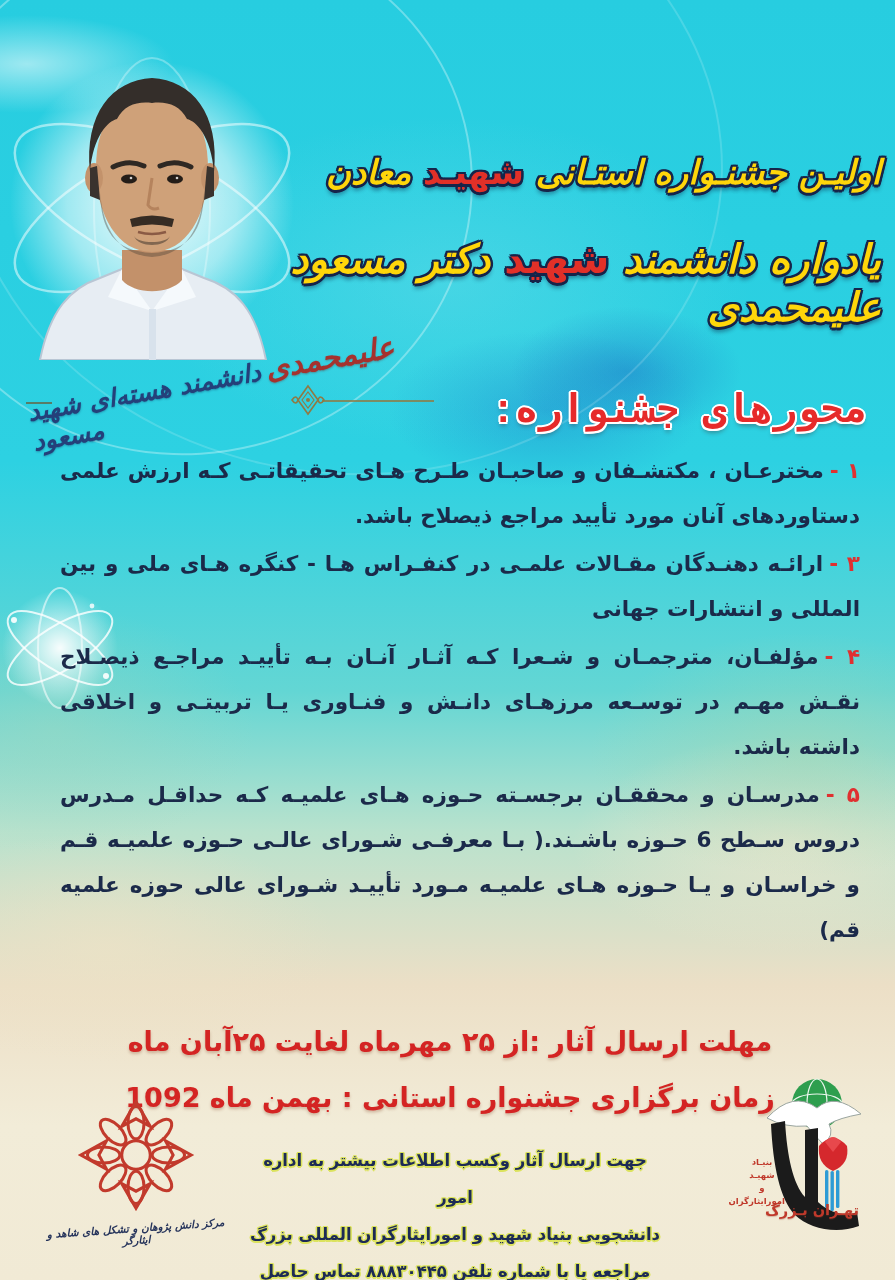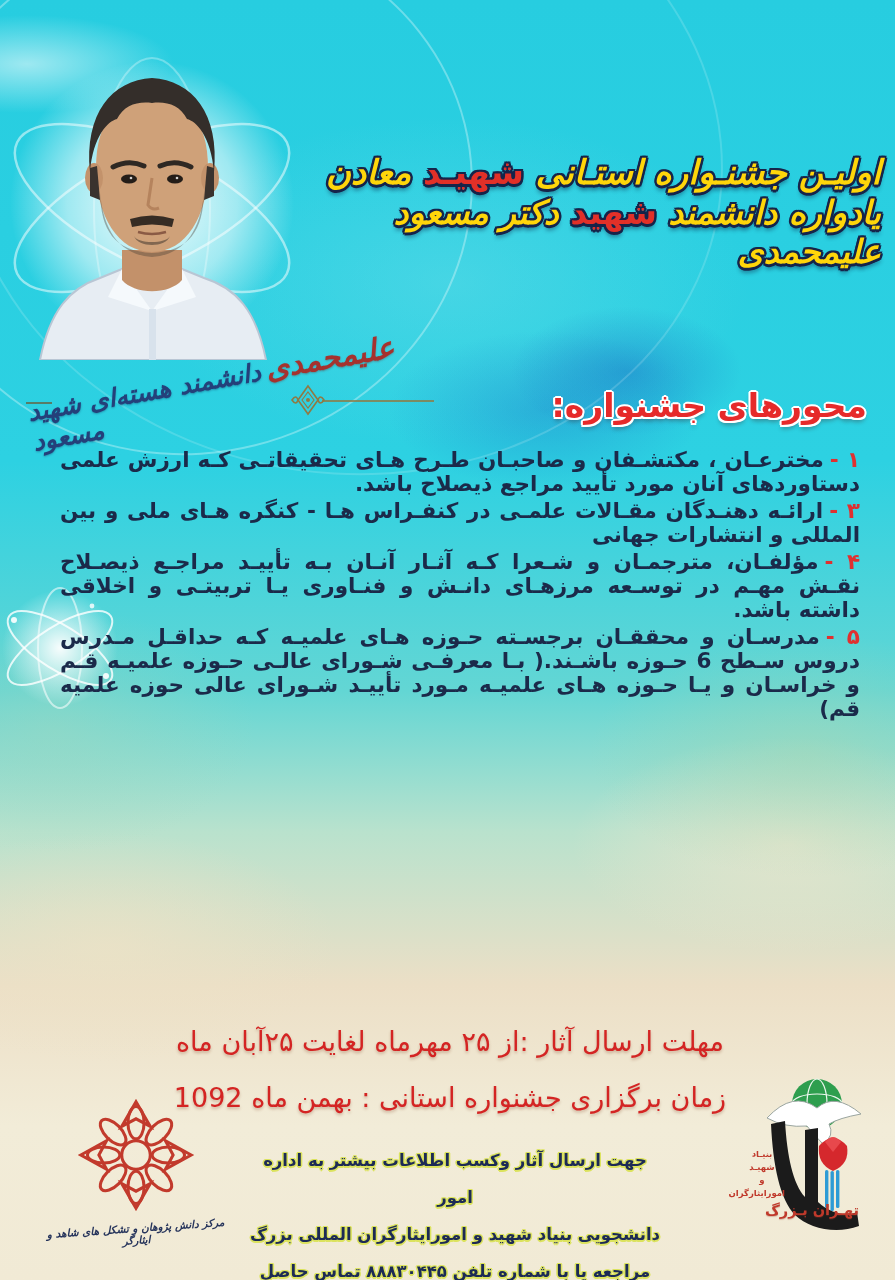--- a/index.html
+++ b/index.html
@@ -21,61 +21,61 @@
   .orbit.o1{left:-90px;top:-70px;width:560px;height:520px;transform:rotate(-14deg);}
   .orbit.o2{left:-40px;top:-170px;width:760px;height:640px;opacity:.5;transform:rotate(8deg);}
 
   .abs{position:absolute;}
   
   .title-block{position:absolute;top:152px;left:280px;right:14px;text-align:right;direction:rtl;}
   .title-line{font-weight:bold;font-size:34px;line-height:1.2;letter-spacing:0;
     text-shadow:2.5px 0 0 #16244a,-2.5px 0 0 #16244a,0 2.5px 0 #16244a,0 -2.5px 0 #16244a,
       1.8px 1.8px 0 #16244a,-1.8px 1.8px 0 #16244a,1.8px -1.8px 0 #16244a,-1.8px -1.8px 0 #16244a,
       0 5px 4px rgba(10,25,60,.45);}
-  .title-line.t2{font-size:33px;}
+  .title-line.t2{margin-top:42px;font-size:40px;}
   .yel{color:#ffd60a;font-style:italic;} .redw{color:#e23028;}
 
   
   .signature{position:absolute;left:26px;top:332px;width:390px;direction:rtl;text-align:left;
     transform:rotate(-10deg);transform-origin:90% 60%;
     font-family:"DejaVu Serif",serif;font-style:italic;font-weight:bold;}
   .sig-main{color:#24407a;font-size:25px;text-shadow:0 1px 2px rgba(20,40,90,.35);}
   .sig-accent{color:#a5322e;font-size:30px;text-shadow:0 1px 2px rgba(120,30,30,.35);}
   .orn-line{position:absolute;left:322px;top:400px;width:112px;height:2px;background:#8f7a44;opacity:.8;}
   .orn-dash{position:absolute;left:26px;top:402px;width:26px;height:2px;background:#6b5a33;opacity:.7;}
 
   
-  .heading{position:absolute;top:386px;right:28px;direction:rtl;color:#e62a2a;font-weight:bold;font-size:33px;
+  .heading{position:absolute;top:386px;right:28px;direction:rtl;color:#e62a2a;font-weight:bold;font-size:39px;
     text-shadow:2px 0 0 #fff,-2px 0 0 #fff,0 2px 0 #fff,0 -2px 0 #fff,
       1.5px 1.5px 0 #fff,-1.5px 1.5px 0 #fff,1.5px -1.5px 0 #fff,-1.5px -1.5px 0 #fff,
-      0 4px 4px rgba(60,20,20,.35);}
+      0 4px 4px rgba(60,20,20,.35);font-family:Liberation Mono, monospace;}
 
   
   .list{position:absolute;top:448px;left:60px;width:800px;direction:rtl;color:#1b2a4a;
-    font-weight:bold;font-size:21.5px;line-height:24px;text-align:justify;text-align-last:right;}
+    font-weight:bold;font-size:21.5px;line-height:45px;text-align:justify;text-align-last:right;}
   .list .item{margin-bottom:3px;}
   .list .num{color:#e03030;margin-left:6px;}
 
   
   .deadline{position:absolute;left:55px;width:790px;direction:rtl;text-align:center;color:#d42423;
-    font-weight:normal;font-size:27px;text-shadow:0 2px 3px rgba(130,60,30,.3);}
+    font-weight:bold;font-size:27px;text-shadow:0 2px 3px rgba(130,60,30,.3);}
   .dl1{top:1026px;} .dl2{top:1082px;}
 
   
   .contact{position:absolute;top:1142px;left:245px;width:420px;direction:rtl;text-align:center;
     color:#1c2a55;font-weight:bold;font-size:16.5px;line-height:37px;
     text-shadow:1.5px 0 0 #dce35f,-1.5px 0 0 #dce35f,0 1.5px 0 #dce35f,0 -1.5px 0 #dce35f,
       1px 1px 0 #dce35f,-1px 1px 0 #dce35f,1px -1px 0 #dce35f,-1px -1px 0 #dce35f;}
 
   
   .left-logo{position:absolute;left:36px;top:1096px;width:200px;text-align:center;}
   .left-logo-caption{margin-top:4px;direction:rtl;color:#27355c;font-family:"DejaVu Serif",serif;
     font-style:italic;font-weight:bold;font-size:10.5px;transform:rotate(-4deg);}
   .right-logo{position:absolute;left:737px;top:1072px;width:150px;height:178px;}
-  .rl-small{position:absolute;right:102px;top:76px;direction:rtl;text-align:center;color:#c0392b;
+  .rl-small{position:absolute;right:102px;top:84px;direction:rtl;text-align:center;color:#c0392b;
     font-size:8.5px;font-weight:bold;line-height:13px;width:46px;}
   .rl-city{position:absolute;left:0;right:0;top:130px;direction:rtl;text-align:center;color:#c0392b;
     font-weight:bold;font-size:14.5px;letter-spacing:1px;text-shadow:0 1px 1px rgba(150,60,40,.3);}
 </style>
 </head>
 <body>
 
 <div class="poster">
 
   <div class="orbit o1"></div>

